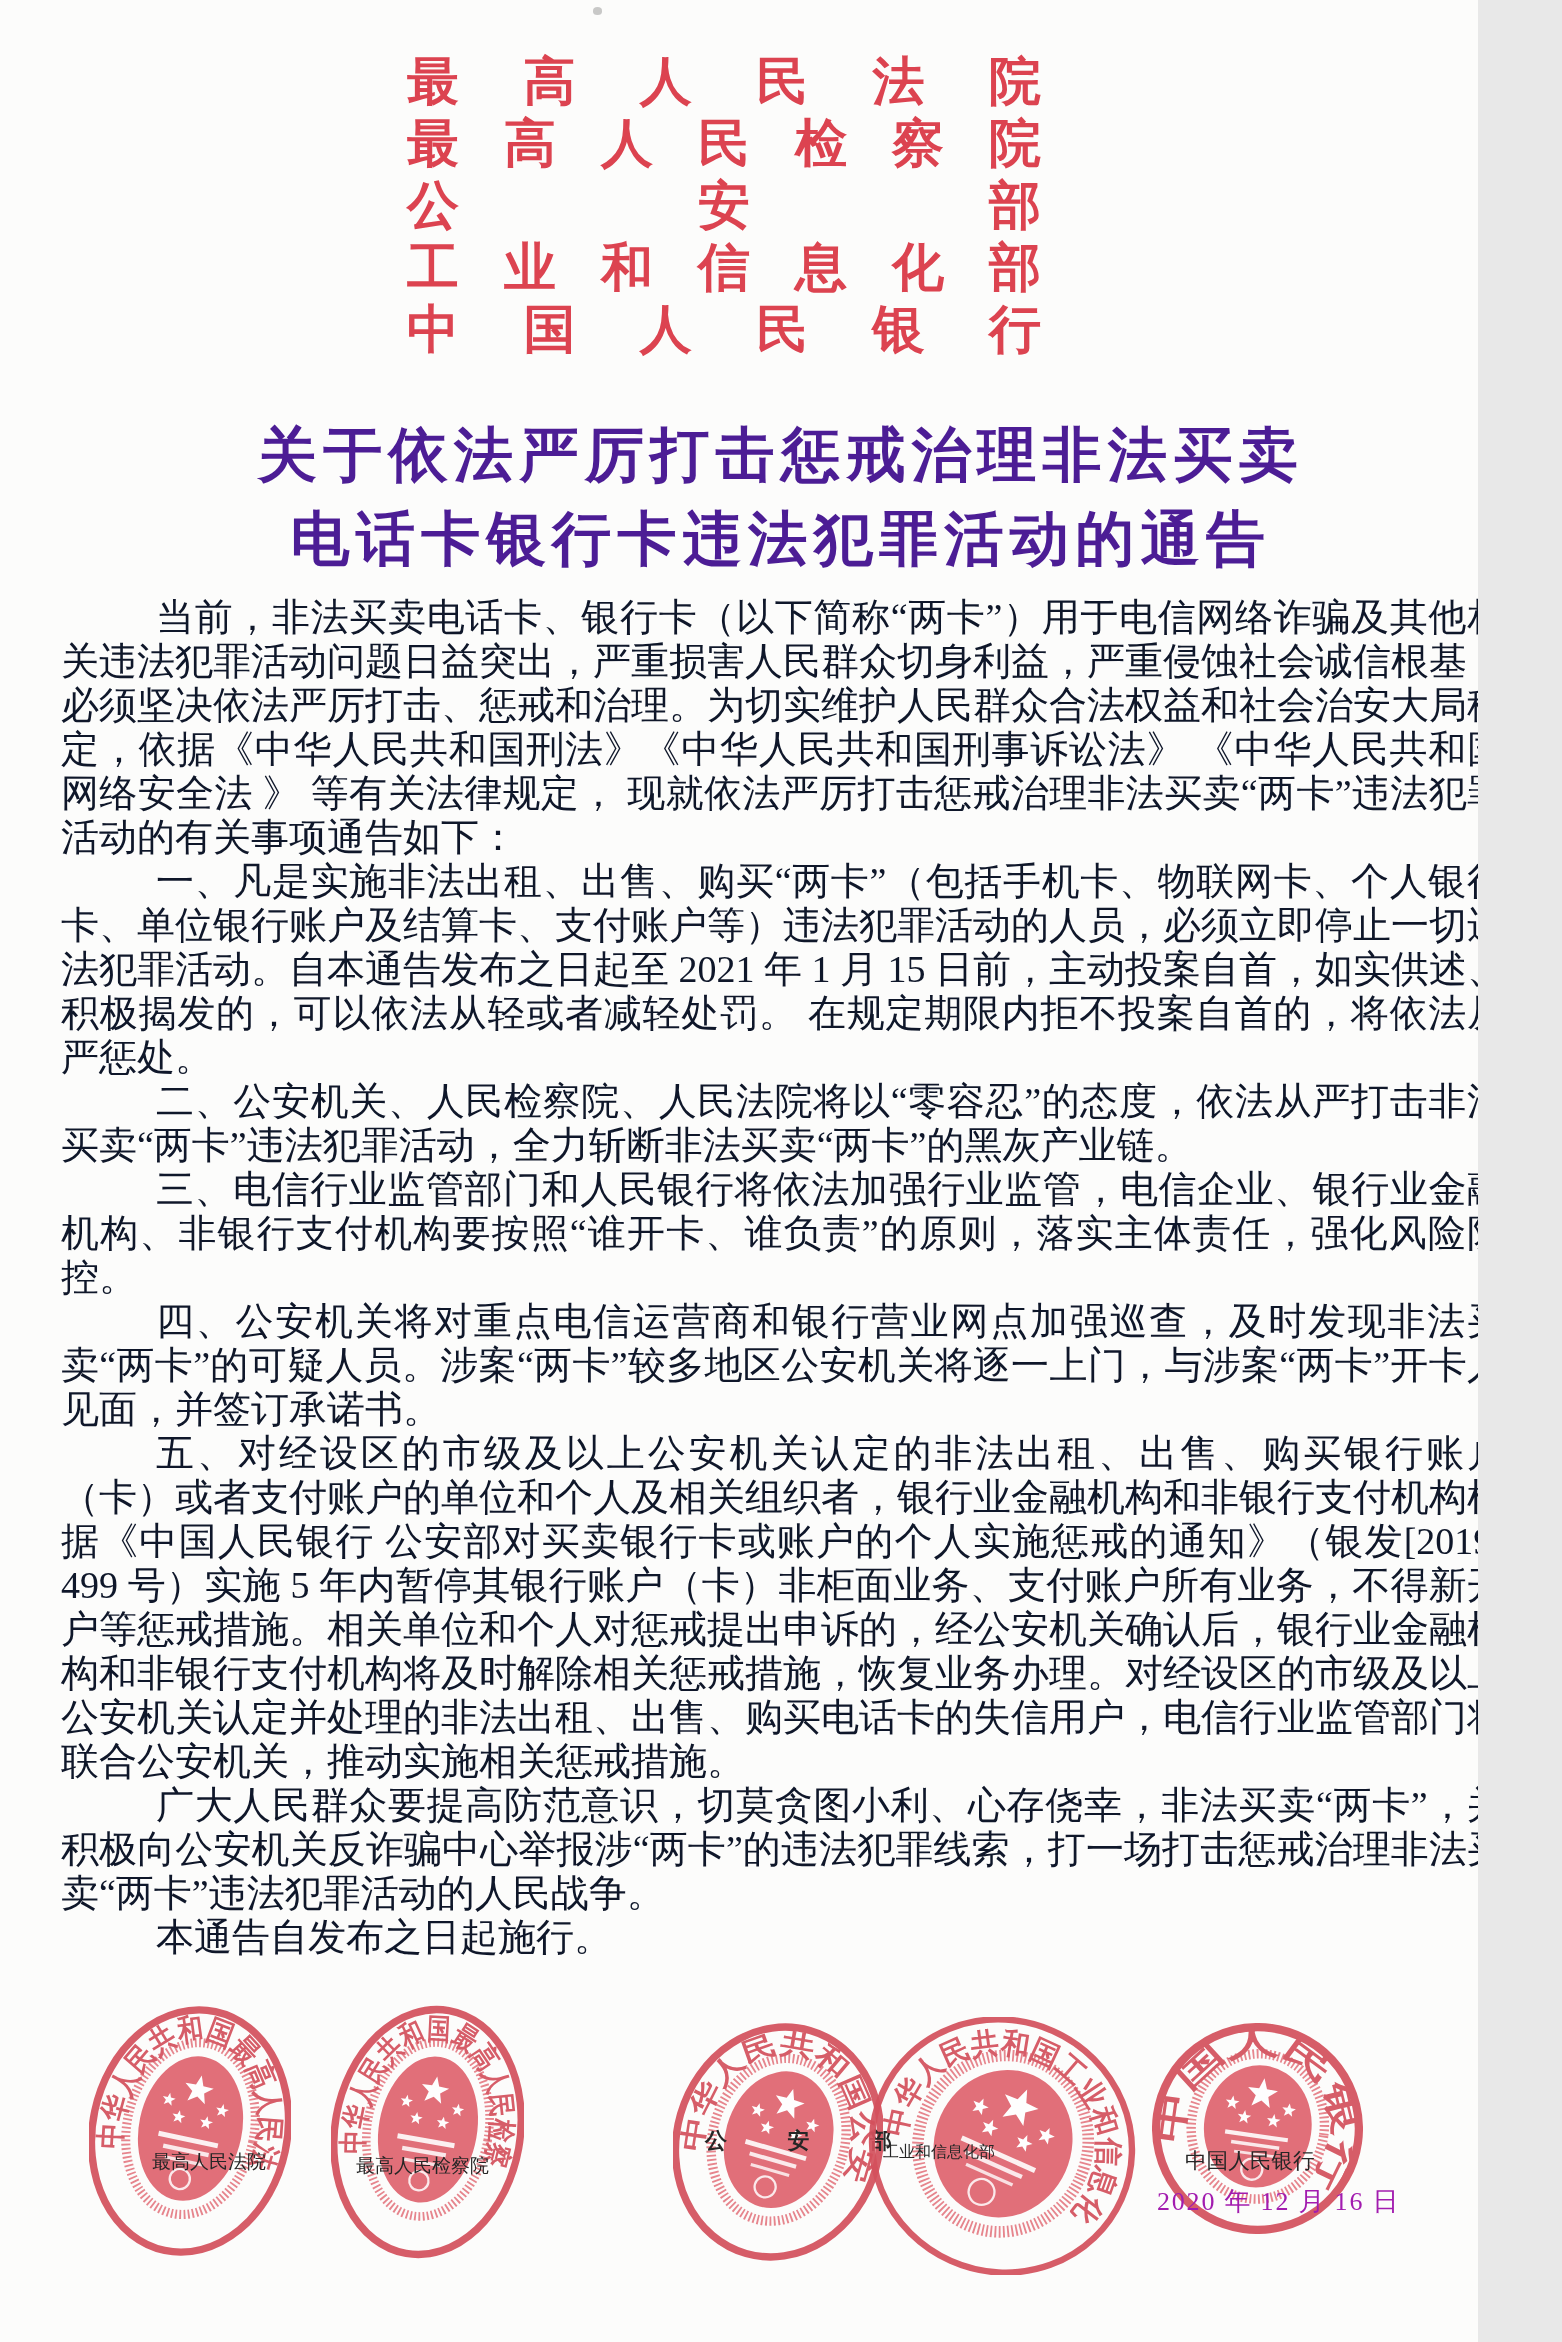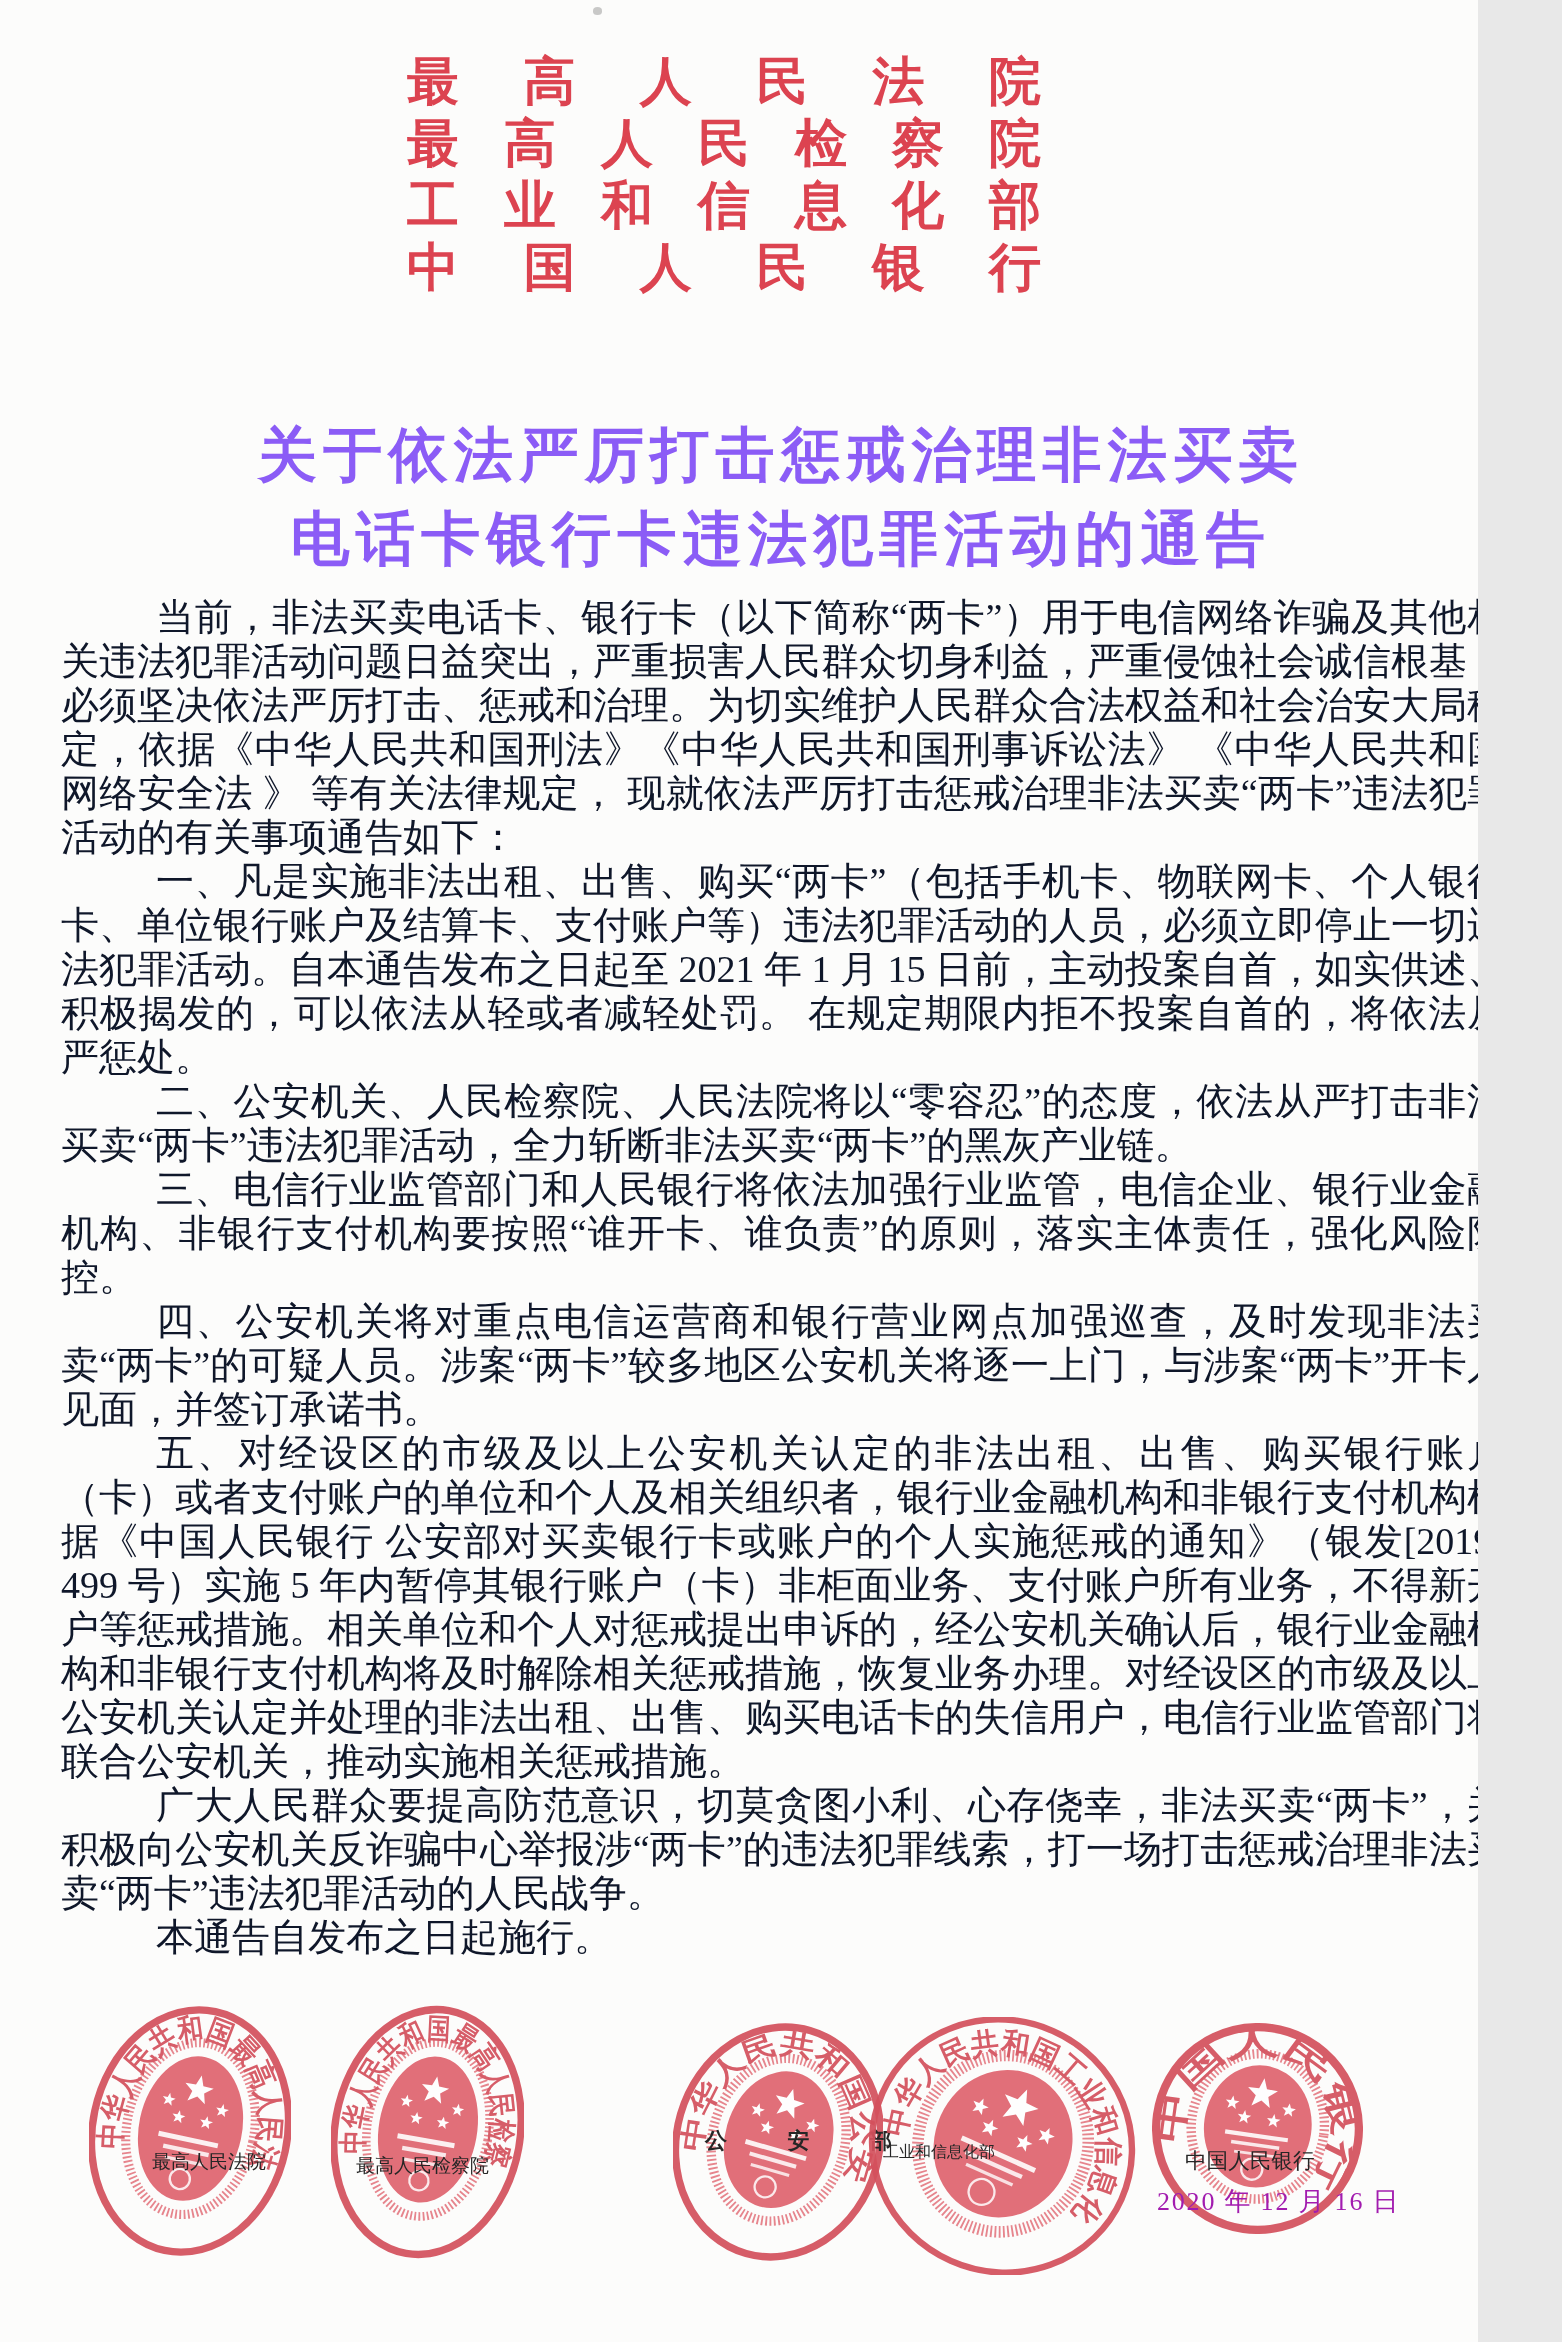--- a/index.html
+++ b/index.html
@@ -17,21 +17,21 @@
   .agency-line{
     font-size:52px;line-height:62px;font-weight:bold;
     color:#dc4350;
     text-align:justify;text-align-last:justify;
     font-family:"Liberation Serif","DejaVu Serif",serif;
     white-space:normal;
   }
   
   .notice-title{
     position:absolute;left:0;top:413px;width:1562px;
-    text-align:center;color:#8b5cf6;
+    text-align:center;color:#4c1d95;
     font-weight:bold;font-size:59px;line-height:84px;letter-spacing:6.4px;
     font-family:"Liberation Serif","DejaVu Serif",serif;
   }
   
   .notice-body{
     position:absolute;left:61px;top:595px;width:1444px;
     color:#0f172a;
     font-size:38px;line-height:44px;
     text-align:justify;
     font-family:"Liberation Serif","DejaVu Serif",serif;
@@ -55,20 +55,21 @@
 </head>
 <body>
 
 <div class="page">
 
   <div class="smudge" style="left:593px;top:7.3px;width:9.2px;height:7.3px;background:#9d9d9d;opacity:.55;"></div>
 
   <header class="agency-header" id="agencies">
       <div class="agency-line">最高人民法院</div>
       <div class="agency-line">最高人民检察院</div>
+      <div class="agency-line">公安部</div>
       <div class="agency-line">工业和信息化部</div>
       <div class="agency-line">中国人民银行</div>
     </header>
 
   <h1 class="notice-title" style="margin:0;">
     <div>关于依法严厉打击惩戒治理非法买卖</div>
     <div>电话卡银行卡违法犯罪活动的通告</div>
   </h1>
 
   <main class="notice-body" id="body-pars">

